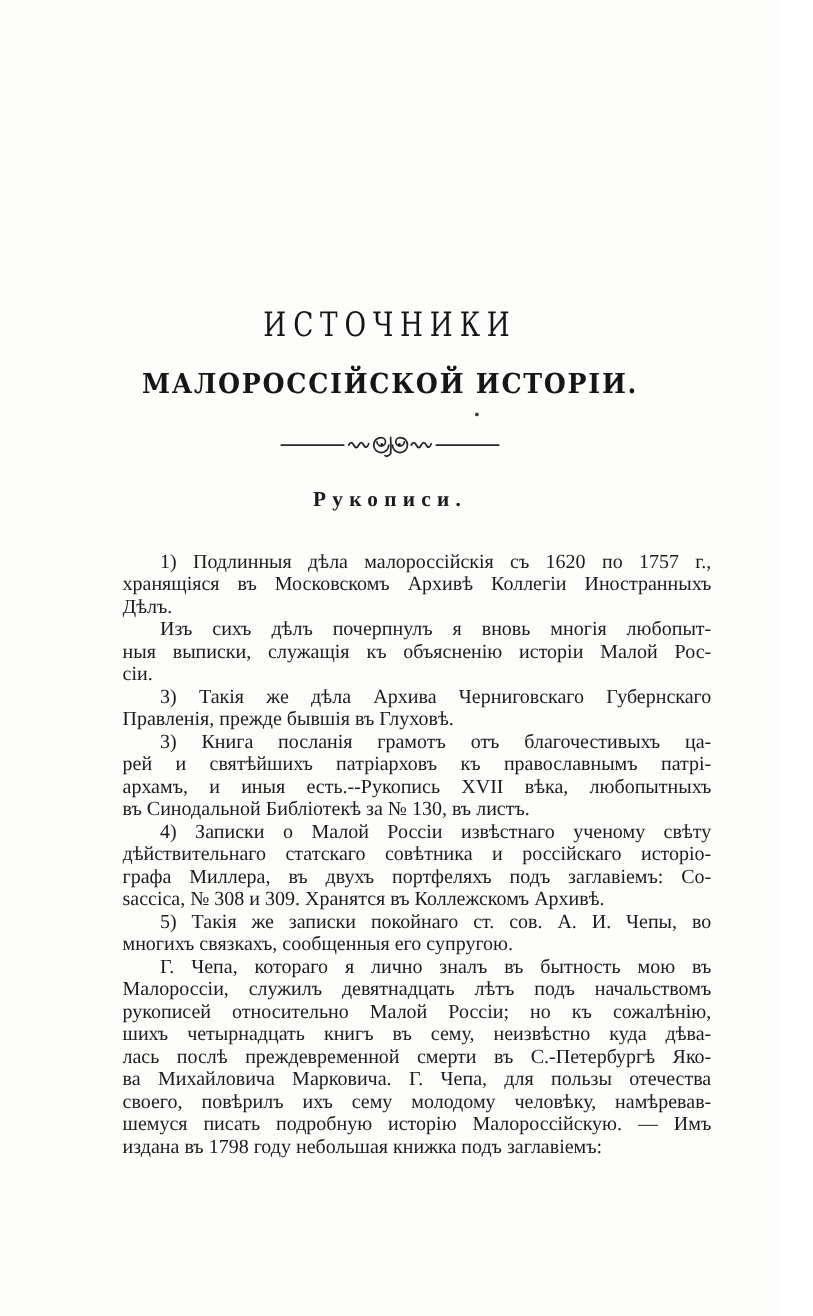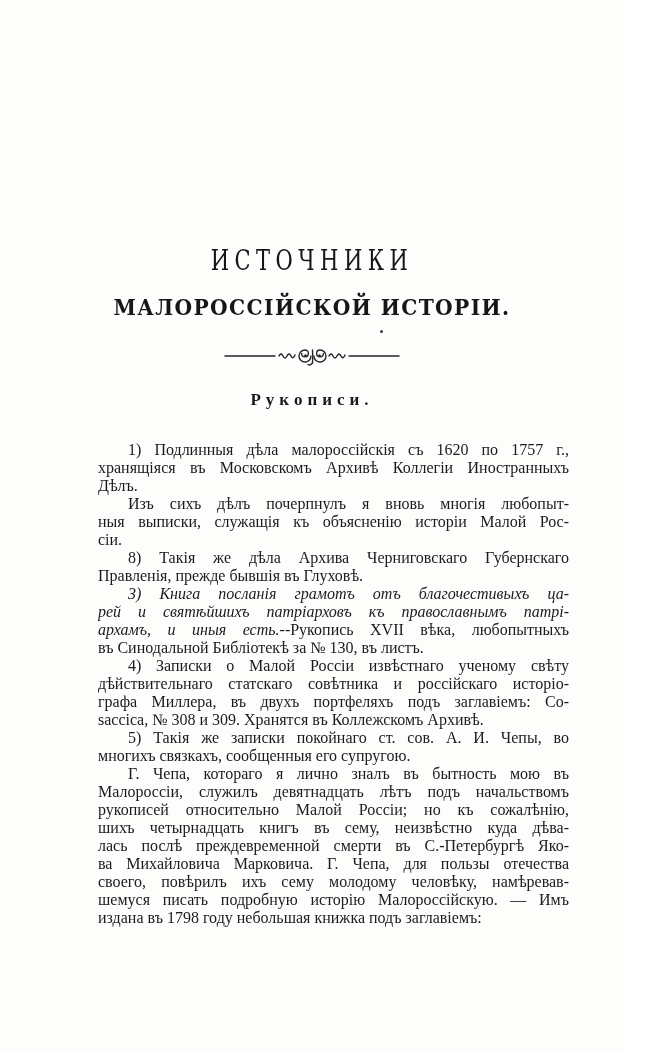--- a/index.html
+++ b/index.html
@@ -56,21 +56,21 @@
     font-size:16px;
     text-align:justify;
     text-align-last:justify;
     overflow:hidden;
     white-space:nowrap;
   }
   
   .line { white-space:normal; }
   .line.plast { text-align-last:left; }
   .line.indent { text-indent:30px; }
-  .it { font-style:italic; }
+  .it { }
 
   .speck {
     position:absolute; left:380px; top:330px;
     width:3px; height:3px; border-radius:50%;
     background:#3a3a3a;
   }
 </style>
 </head>
 <body>
 
@@ -97,21 +97,21 @@
 
   <h3 class="section">Рукописи.</h3>
 
   <div class="body">
       <div class="line indent"><span>1) Подлинныя дѣла малороссійскія съ 1620 по 1757 г.,</span></div>
       <div class="line"><span>хранящіяся въ Московскомъ Архивѣ Коллегіи Иностранныхъ</span></div>
       <div class="line plast"><span>Дѣлъ.</span></div>
       <div class="line indent"><span>Изъ сихъ дѣлъ почерпнулъ я вновь многія любопыт-</span></div>
       <div class="line"><span>ныя выписки, служащія къ объясненію исторіи Малой Рос-</span></div>
       <div class="line plast"><span>сіи.</span></div>
-      <div class="line indent"><span>8) Такія же дѣла Архива Черниговскаго Губернскаго</span></div>
+      <div class="line indent"><span>3) Такія же дѣла Архива Черниговскаго Губернскаго</span></div>
       <div class="line plast"><span>Правленія, прежде бывшія въ Глуховѣ.</span></div>
       <div class="line indent"><span class="it">3) Книга посланія грамотъ отъ благочестивыхъ ца-</span></div>
       <div class="line"><span class="it">рей и святѣйшихъ патріарховъ къ православнымъ патрі-</span></div>
       <div class="line"><span class="it">архамъ, и иныя есть.</span><span>--Рукопись XVII вѣка, любопытныхъ</span></div>
       <div class="line plast"><span>въ Синодальной Библіотекѣ за № 130, въ листъ.</span></div>
       <div class="line indent"><span>4) Записки о Малой Россіи извѣстнаго ученому свѣту</span></div>
       <div class="line"><span>дѣйствительнаго статскаго совѣтника и россійскаго исторіо-</span></div>
       <div class="line"><span>графа Миллера, въ двухъ портфеляхъ подъ заглавіемъ: Co-</span></div>
       <div class="line plast"><span>saccica, № 308 и 309. Хранятся въ Коллежскомъ Архивѣ.</span></div>
       <div class="line indent"><span>5) Такія же записки покойнаго ст. сов. А. И. Чепы, во</span></div>

